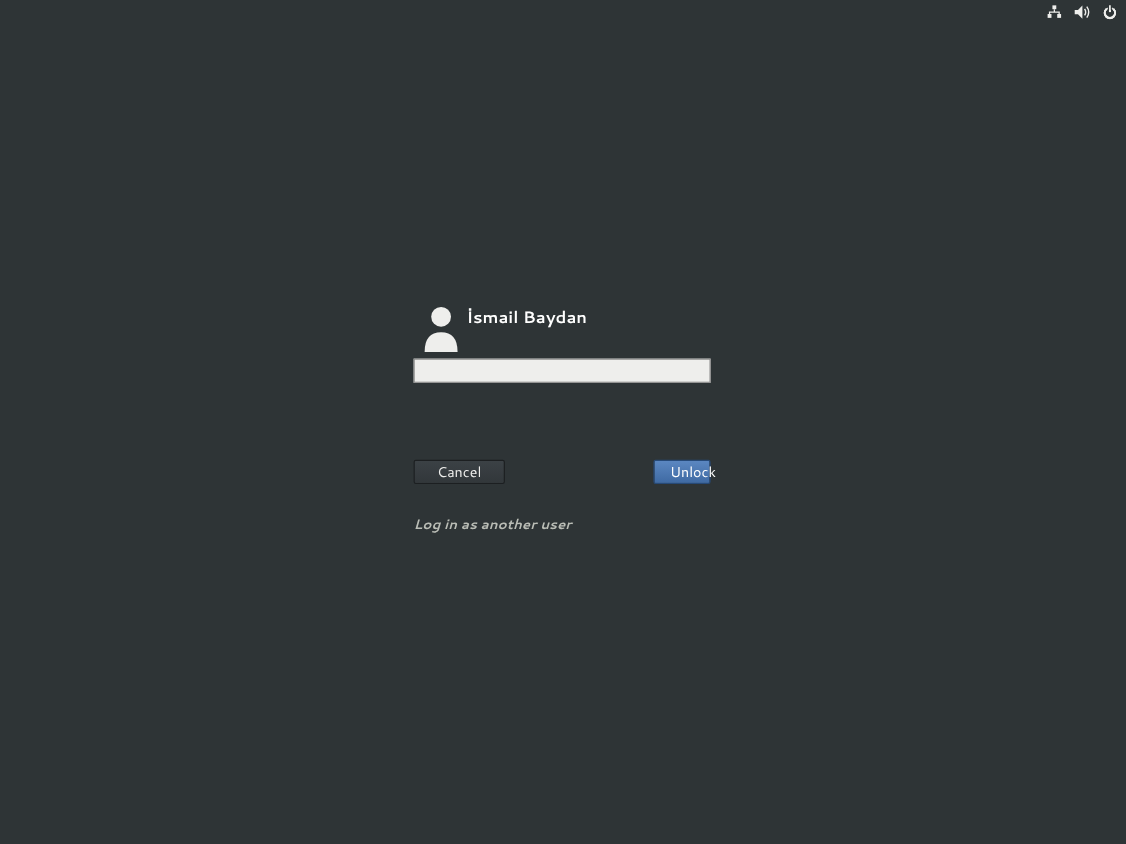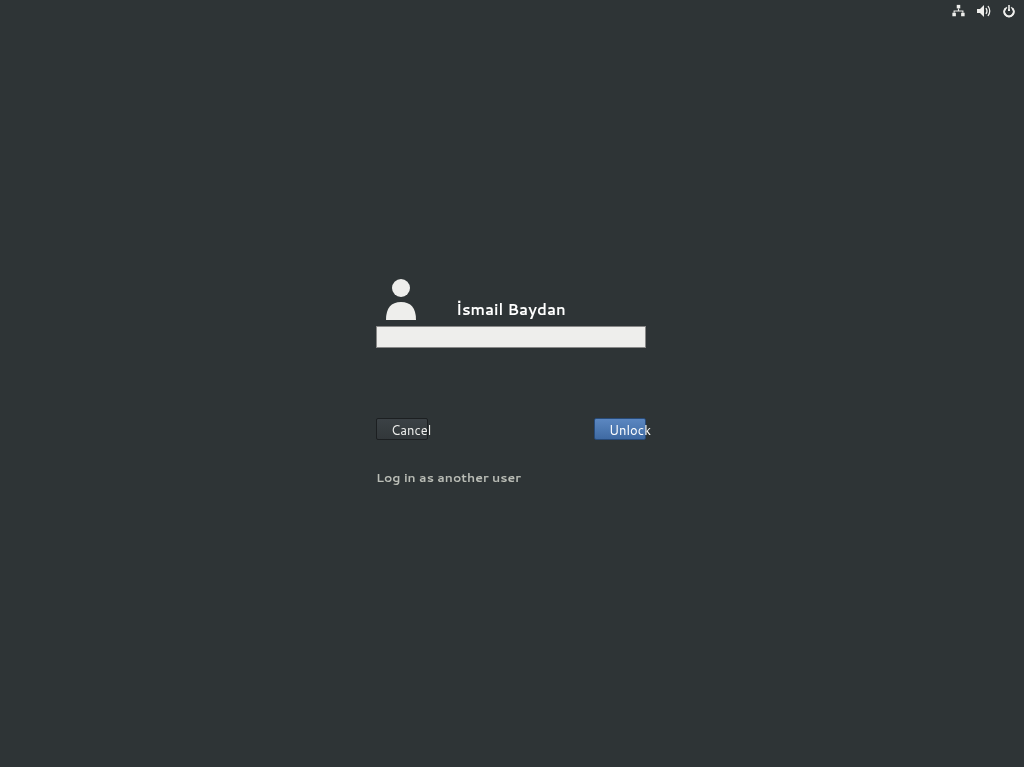--- a/index.html
+++ b/index.html
@@ -27,22 +27,22 @@
     
     .login-panel {
       position: absolute;
       left: 376px;
       top: 278px;
       width: 270px;
     }
 
     .user-row {
       display: flex;
-      align-items: flex-end;
-      gap: 38px;
+      align-items: flex-start;
+      gap: 6px;
       margin-left: 8px;
     }
     .avatar {
       width: 34px;
       height: 42px;
       display: flex;
       align-items: flex-end;
       justify-content: center;
     }
     .username {
@@ -80,35 +80,36 @@
       padding: 2px 14px;
       height: 22px;
       border-radius: 2px;
       cursor: pointer;
       font-family: inherit;
     }
     .btn-cancel {
       background: linear-gradient(#3b4145, #32373a);
       border: 1px solid #1c1f21;
       color: #eeeeec;
-      width: 52px;
+      width: 83px;
     }
     .btn-unlock {
       background: linear-gradient(#5b87c1, #3f6aa3);
       border: 1px solid #274a78;
       color: #ffffff;
       width: 52px;
     }
 
     .other-user-link {
       margin-top: 28px;
       font-size: 12.5px;
       font-weight: 600;
       color: #babdb6;
       cursor: pointer;
+      font-style: italic;
     }
   </style>
 </head>
 <body>
 
 <div class="status-bar">
   <span title="wired-network">
     <svg width="15" height="14" viewBox="0 0 16 16">
       <rect x="6" y="1" width="4" height="4" fill="#eeeeec"></rect>
       <rect x="1" y="10" width="4" height="4" fill="#eeeeec"></rect>

